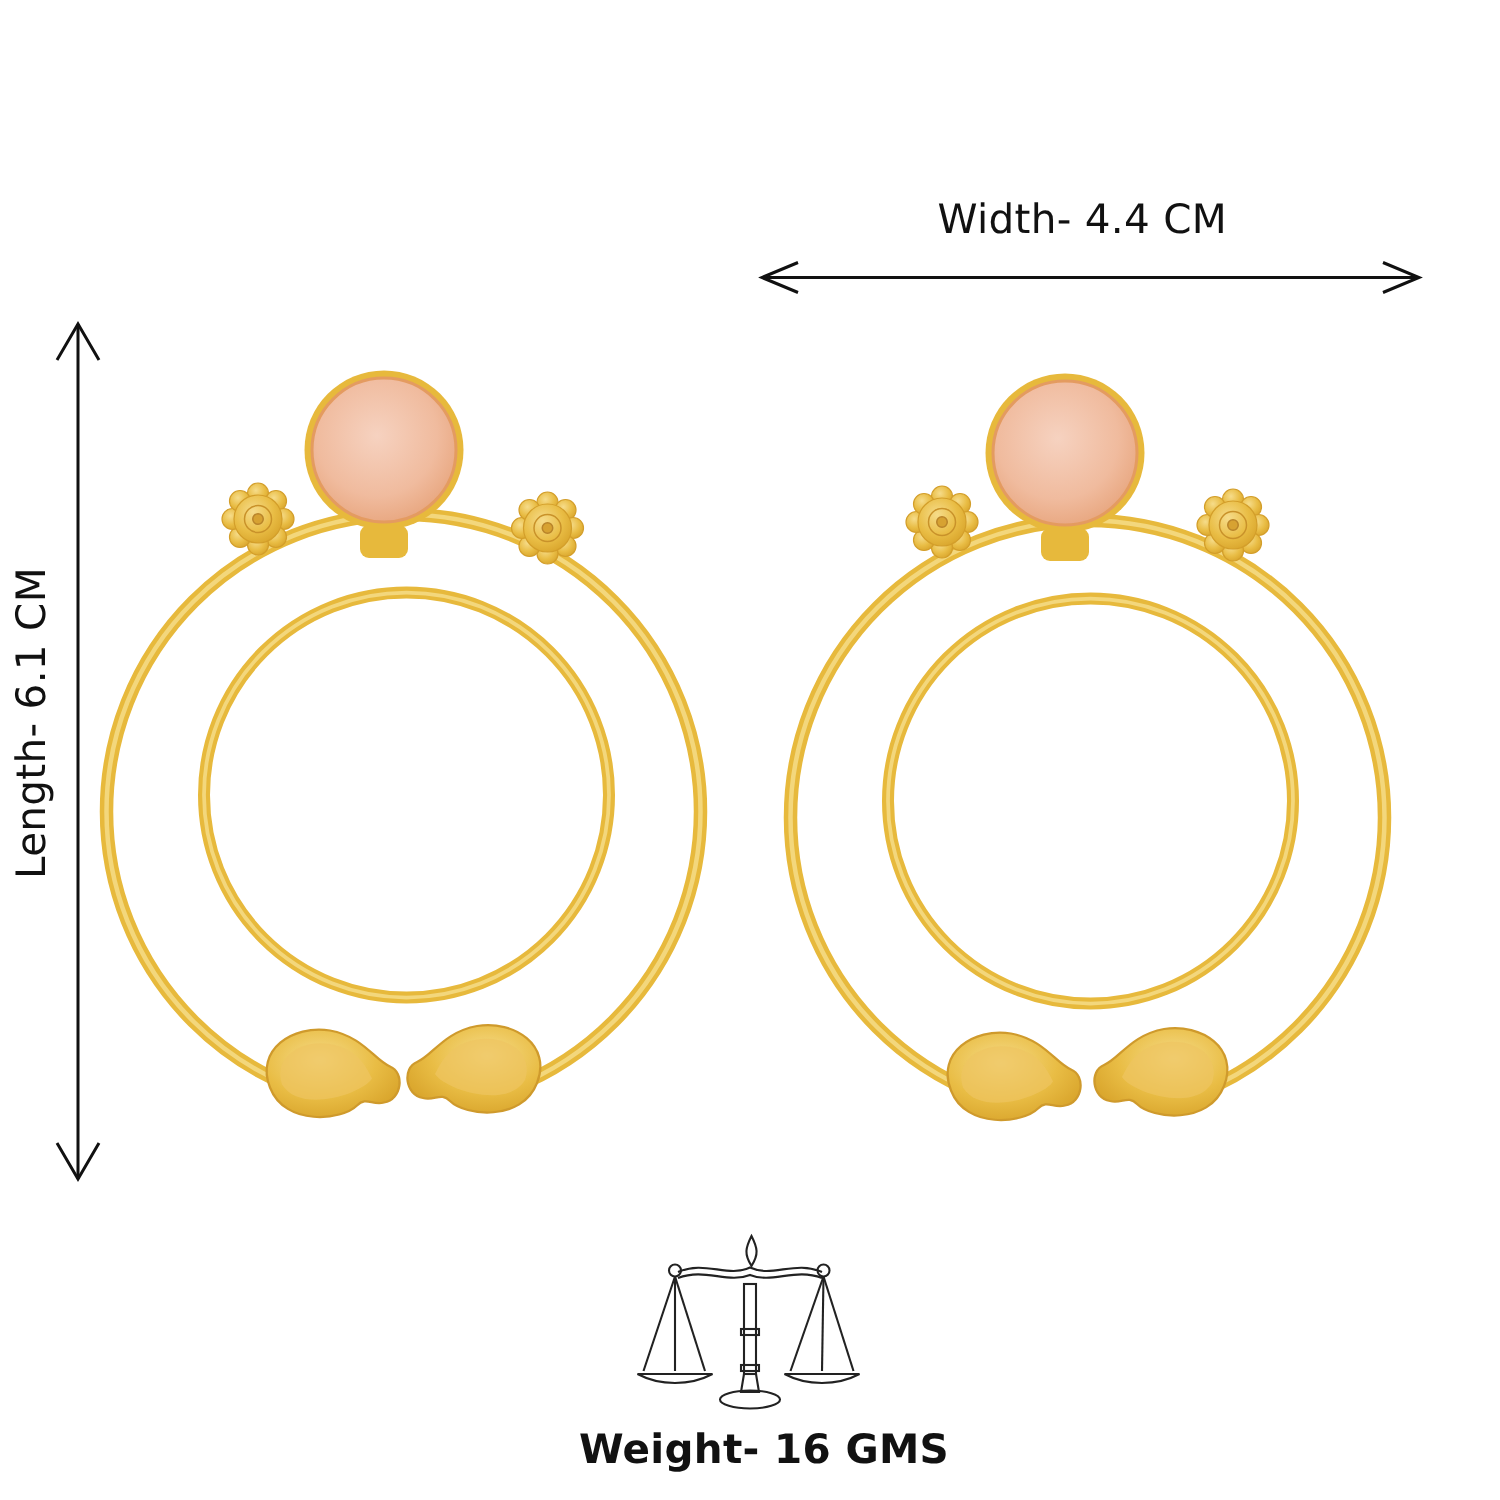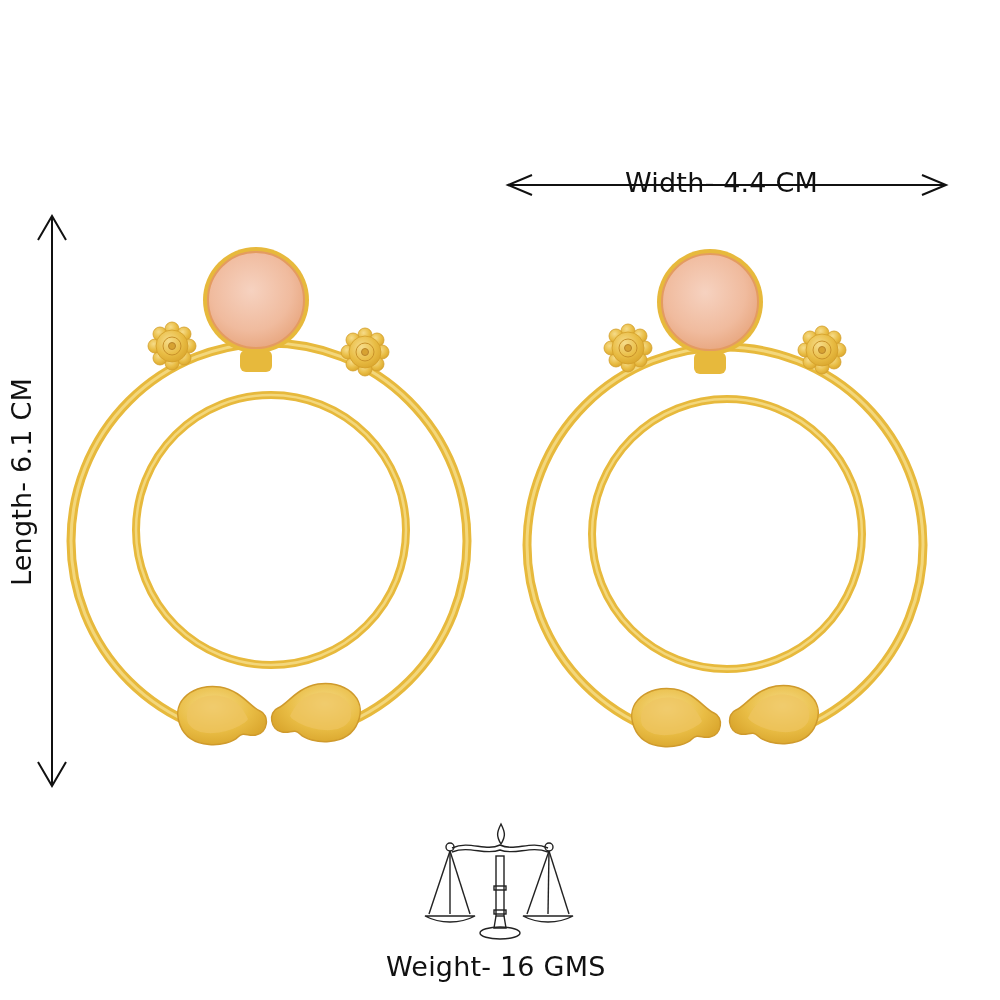--- a/index.html
+++ b/index.html
@@ -1,20 +1,20 @@
 <!DOCTYPE html>
 <html><head>
   <meta charset="utf-8">
   <style>
     html, body { margin: 0; padding: 0; background: #ffffff; }
     body { width: 1000px; height: 1000px; position: relative; overflow: hidden;
            font-family: "DejaVu Sans", "Liberation Sans", sans-serif; color: #111; }
     .label { position: absolute; font-size: 27px; color: #111; white-space: nowrap; letter-spacing: 0.2px; }
-    #width-label { left: 625px; top: 131px; margin-top: 36px; }
-    #weight-label { left: 386px; top: 951px; }
+    #width-label { left: 625px; top: 131px; }
+    #weight-label { left: 386px; top: 951px; font-weight: bold; }
     #length-label { left: 38px; top: 480px; transform-origin: 0 0; transform: translate(-32px, 106px) rotate(-90deg); }
     svg.layer { position: absolute; left: 0; top: 0; }
   </style>
 </head>
 <body>
 
 <svg class="layer" width="1000" height="1000" viewBox="0 0 1000 1000">
   <defs>
     <radialGradient id="stoneGrad" cx="45%" cy="40%" r="60%">
       <stop offset="0%" stop-color="#f6d2c0"></stop>

